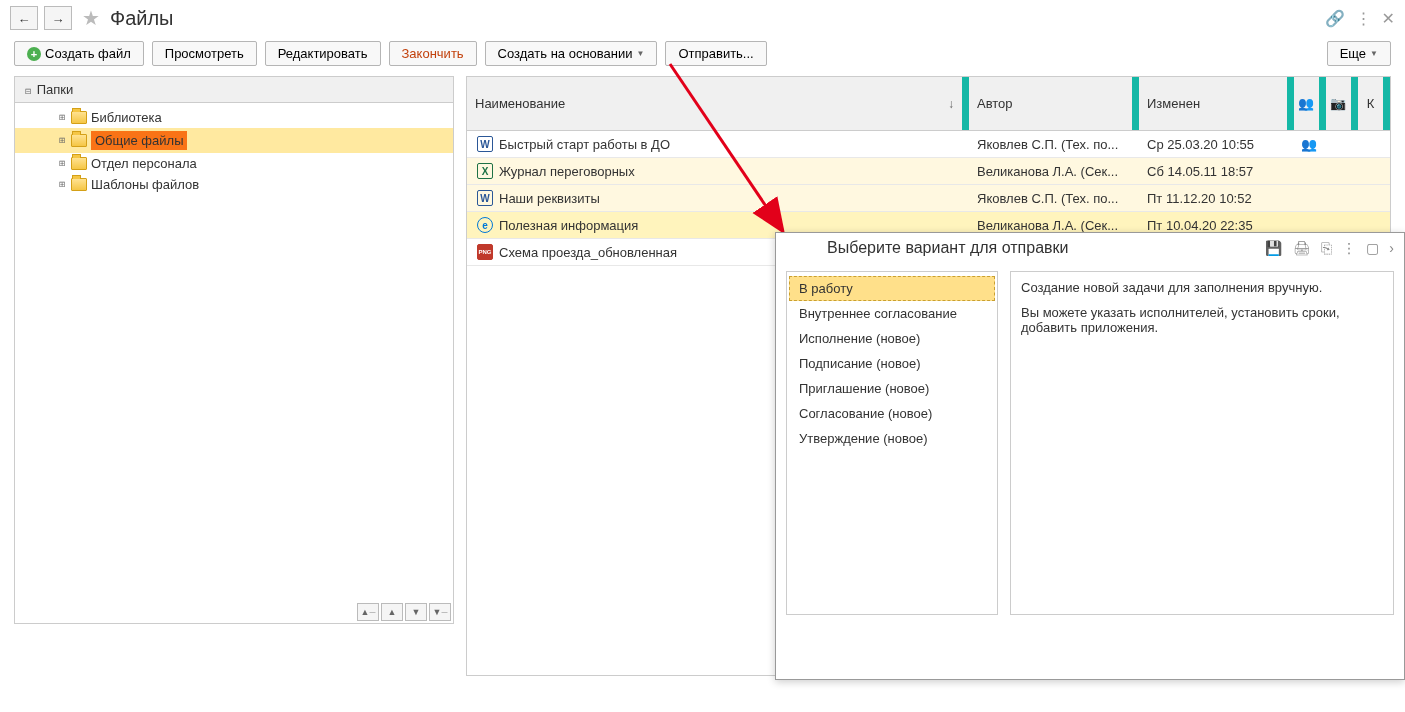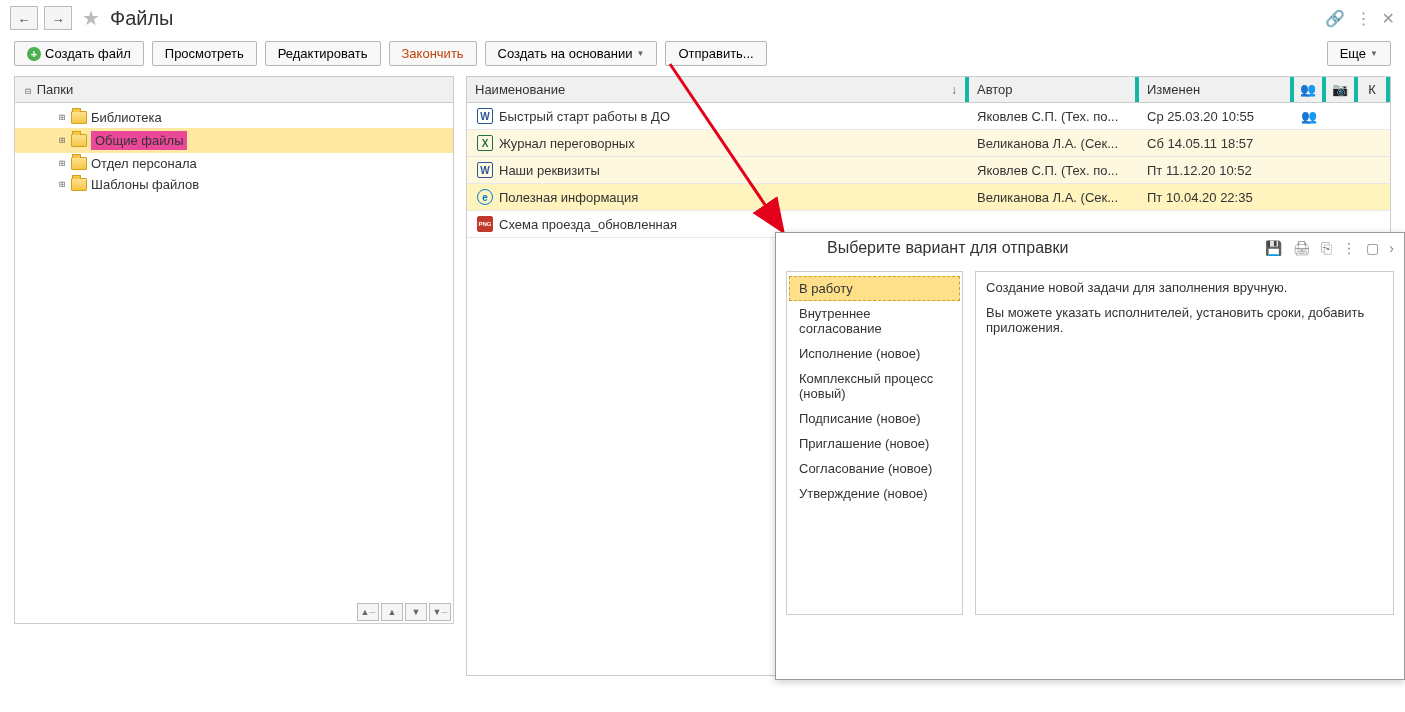--- a/index.html
+++ b/index.html
@@ -85,21 +85,21 @@
 }
 .tree-body { padding: 4px 0; }
 .tree-node {
   display: flex; align-items: center;
   padding: 3px 6px 3px 22px;
   gap: 4px;
   cursor: pointer;
 }
 .tree-node.level-1 { padding-left: 42px; }
 .tree-node.selected { background: #ffe9a0; }
-.tree-node.selected .tree-label { background: #ec4899; padding: 2px 4px; }
+.tree-node.selected .tree-label { background: #f97316; padding: 2px 4px; }
 .expander { font-size: 8px; color: #666; width: 10px; display: inline-block; text-align: center; }
 .folder-icon { 
   width: 16px; height: 13px; 
   background: linear-gradient(#ffe291,#f5c645);
   border: 1px solid #d4a017; border-radius: 1px;
   position: relative;
 }
 .folder-icon::before{
   content:''; position:absolute; top:-4px; left:0;
   width:7px; height:3px; background:#f5c645;
@@ -112,22 +112,22 @@
   border: 1px solid #ccc;
   height: 600px;
   position: relative;
 }
 .table-header {
   display: flex;
   background: #f0f0f0;
   border-bottom: 1px solid #ccc;
 }
 .th {
-  padding: 5px 8px;
-  border-right: 4px solid #14b8a6;
+  padding: 19px 8px;
+  border-right: 7px solid #14b8a6;
   font-size: 13px;
   display: flex; align-items: center; gap:0;
 }
 .th-name { flex: 1; }
 .th-author { width: 170px; }
 .th-modified { width: 155px; }
 .th-small { width: 32px; justify-content: center; }
 .sort-icon { margin-left:auto; font-size: 12px; color:#666; }
 
 .table-body {}
@@ -192,21 +192,21 @@
 .dlg-title { font-size:16px; font-weight:400; flex:1; }
 .dlg-title-icons { display:flex; gap:10px; color:#888; font-size:14px; }
 .dlg-title-icons span { cursor:pointer; }
 .dlg-body {
   display:flex;
   padding: 8px 10px;
   gap:12px;
   height: 360px;
 }
 .dlg-list {
-  width: 177px;
+  width: 212px;
   border:1px solid #ccc;
   padding:4px 2px;
   overflow:auto;
 }
 .dlg-item {
   padding: 5px 10px;
   cursor:pointer;
 }
 .dlg-item.sel { background:#ffe08a; border:1px dashed #caa030; padding:4px 9px;}
 .dlg-desc {
@@ -441,21 +441,20 @@
       <span>⋮</span>
       <span>▢</span>
       <span>›</span>
     </div>
   </div>
   <div class="dlg-body">
     <div class="dlg-list">
       <div class="dlg-item sel"><span>В работу</span></div>
       <div class="dlg-item"><span>Внутреннее согласование</span></div>
       <div class="dlg-item"><span>Исполнение (новое)</span></div>
-      <div class="dlg-item"><span>Комплексный процесс (новый)</span></div>
       <div class="dlg-item"><span>Подписание (новое)</span></div>
       <div class="dlg-item"><span>Приглашение (новое)</span></div>
       <div class="dlg-item"><span>Согласование (новое)</span></div>
       <div class="dlg-item"><span>Утверждение (новое)</span></div>
     </div>
     <div class="dlg-desc">
       <p>Создание новой задачи для заполнения вручную.</p>
       <p>Вы можете указать исполнителей, установить сроки, добавить приложения.</p>
     </div>
   </div>

